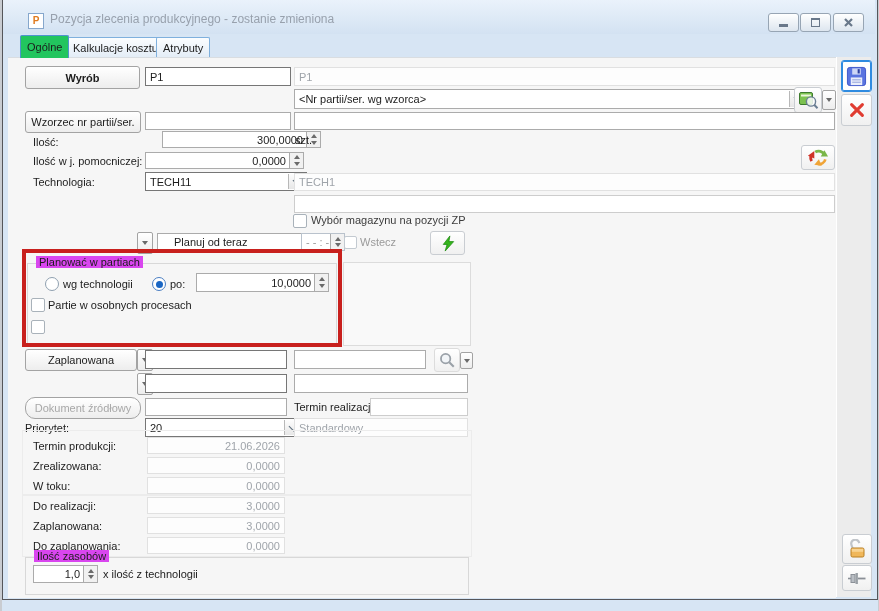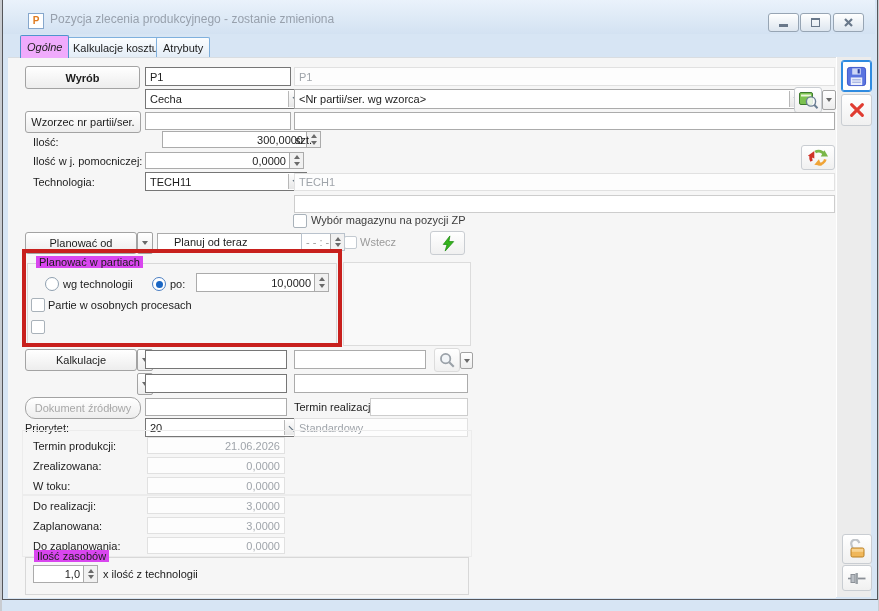--- a/index.html
+++ b/index.html
@@ -14,21 +14,21 @@
   .title-text{position:absolute;left:50px;top:12px;font-size:12px;color:#98a1ad;white-space:nowrap;}
   .appicon{position:absolute;left:28px;top:13px;width:14px;height:14px;background:#fff;
            border:1px solid #86a7cc;text-align:center;line-height:14px;
            font-weight:bold;font-size:10px;color:#e07b1f;}
   .winbtn{position:absolute;top:13px;width:29px;height:17px;border:1px solid #97a5b4;border-radius:3px;
           background:linear-gradient(#ffffff,#dde6ef);display:flex;align-items:center;justify-content:center;}
   
   .tab{position:absolute;border:1px solid #7fb0dd;border-bottom:none;border-radius:2px 2px 0 0;
        background:linear-gradient(#fbfdff,#e2ecf6);display:flex;align-items:center;justify-content:center;
        padding:0 6px;white-space:nowrap;}
-  .tab.active{background:#f0abfc;border-color:#4f94cd;z-index:3;font-style:italic;}
+  .tab.active{background:#22c55e;border-color:#4f94cd;z-index:3;}
   
   .content{position:absolute;left:8px;top:57px;width:828px;height:540px;background:#f6f6f6;
            border-top:1px solid #d9dde1;}
   .strip{position:absolute;left:836px;top:57px;width:34px;height:540px;background:#ececec;
          border-left:1px solid #ffffff;}
   
   .btn{position:absolute;border:1px solid #a3a3a3;border-radius:3px;background:linear-gradient(#ffffff,#ededed);
        display:flex;align-items:center;justify-content:center;white-space:nowrap;font-size:11px;color:#1c1c1c;}
   .btn.disb{color:#a8a8a8;}
   .mini{position:absolute;border:1px solid #a3a3a3;border-radius:2px;background:linear-gradient(#ffffff,#ededed);
@@ -91,26 +91,20 @@
   <div class="tab" style="left:66px;top:37px;height:20px;">Kalkulacje kosztu</div>
   <div class="tab" style="left:156px;top:37px;height:20px;">Atrybuty</div>
 
   <div class="content"></div>
   <div class="strip"></div>
 
   <div class="btn" style="left:25px;top:66px;width:113px;height:21px;font-weight:bold;">Wyrób</div>
   <div class="inp dk" style="left:145px;top:67px;width:136px;height:17px;">P1</div>
   <div class="inp dis" style="left:294px;top:67px;width:531px;height:17px;">P1</div>
 
-  <div class="inp dk" style="left:145px;top:89px;width:136px;height:18px;padding-right:20px;">
-    <span>Cecha</span>
-    <div class="ca">
-        <div class="chev"></div>
-      </div>
-  </div>
   <div class="inp" style="left:294px;top:89px;width:488px;height:18px;padding-right:20px;">
     <span>&lt;Nr partii/ser. wg wzorca&gt;</span>
     <div class="ca">
         <div class="chev"></div>
       </div>
   </div>
   <div class="icobtn" style="left:794px;top:87px;width:26px;height:24px;">
     <svg width="21" height="20" viewBox="0 0 21 20">
       <rect x="1.5" y="2.5" width="13" height="12" rx="1.5" fill="#7cc24f" stroke="#3d7a2e"></rect>
       <rect x="3" y="4.5" width="10" height="2" fill="#eaf6d8"></rect>
@@ -162,21 +156,20 @@
       <polygon points="16,19 8,18 13,12" fill="#f0a437"></polygon>
       <path d="M5 14 A7 7 0 0 1 5 7" stroke="#cf3227" stroke-width="3" fill="none"></path>
       <polygon points="1,8 8,3 8,11" fill="#cf3227"></polygon>
     </svg>
   </div>
 
   <div class="inp" style="left:294px;top:195px;width:531px;height:16px;border-color:#cdcdcd;"></div>
   <div class="cb" style="left:293px;top:214px;"></div>
   <div class="lbl" style="left:311px;top:214px;color:#3c3c3c;">Wybór magazynu na pozycji ZP</div>
 
-  <div class="btn" style="left:25px;top:232px;width:110px;height:20px;">Planować od</div>
   <div class="mini" style="left:137px;top:232px;width:14px;height:20px;">
       <div class="td"></div>
     </div>
   <div class="inp" style="left:157px;top:233px;width:129px;height:16px;padding-left:16px;">Planuj od teraz</div>
   <div class="inp" style="left:301px;top:233px;width:24px;height:16px;padding-right:14px;color:#9a9a9a;border-color:#b9c2cc;">
     <span>- - : -</span>
     <div class="sp">
         <div class="tu"></div>
         <div class="td"></div>
       </div>
@@ -202,21 +195,21 @@
         <div class="td"></div>
       </div>
   </div>
   <div class="cb" style="left:31px;top:298px;"></div>
   <div class="lbl" style="left:48px;top:299px;">Partie w osobnych procesach</div>
   <div class="cb" style="left:31px;top:320px;"></div>
   <div class="annot" style="left:22px;top:249px;width:312px;height:90px;"></div>
 
   <div class="panel" style="left:343px;top:262px;width:126px;height:82px;"></div>
 
-  <div class="btn" style="left:25px;top:349px;width:110px;height:20px;">Kalkulacje</div>
+  <div class="btn" style="left:25px;top:349px;width:110px;height:20px;">Zaplanowana</div>
   <div class="mini" style="left:137px;top:349px;width:14px;height:20px;">
       <div class="td"></div>
     </div>
   <div class="inp dk" style="left:145px;top:350px;width:132px;height:17px;"></div>
   <div class="inp" style="left:294px;top:350px;width:122px;height:17px;"></div>
   <div class="icobtn" style="left:434px;top:348px;width:24px;height:22px;border-color:#dcdcdc;">
     <svg width="18" height="18" viewBox="0 0 20 20">
       <circle cx="8.5" cy="8.5" r="5.2" fill="#f2f5f8" stroke="#9aa1a8" stroke-width="2"></circle>
       <line x1="12.5" y1="12.5" x2="17.5" y2="17.5" stroke="#9aa1a8" stroke-width="2.4"></line>
     </svg>

